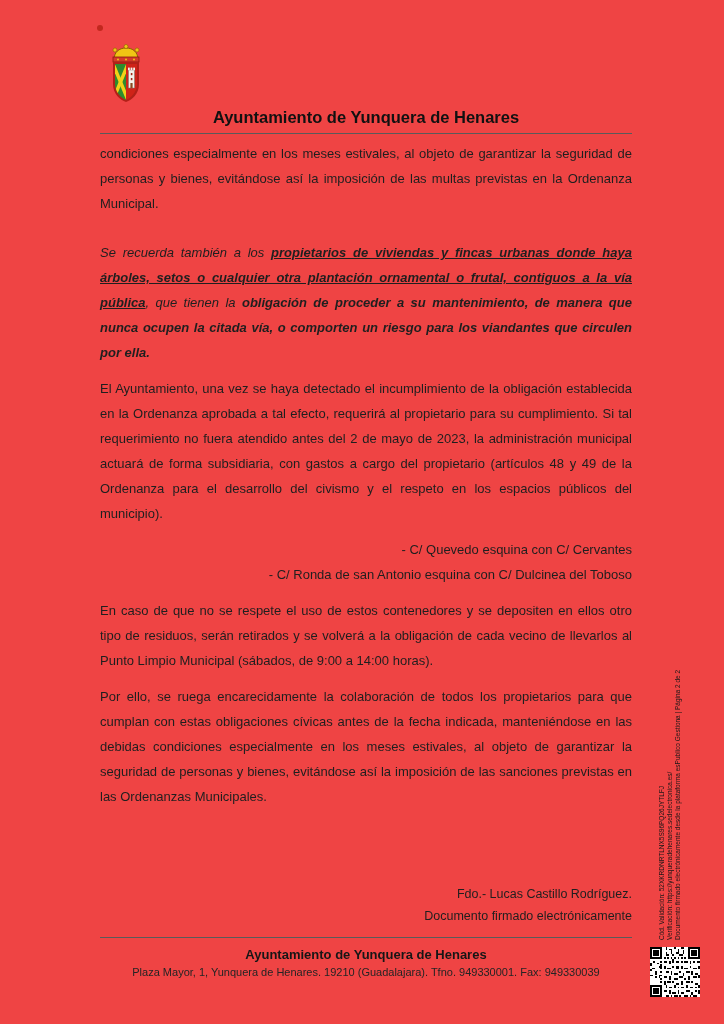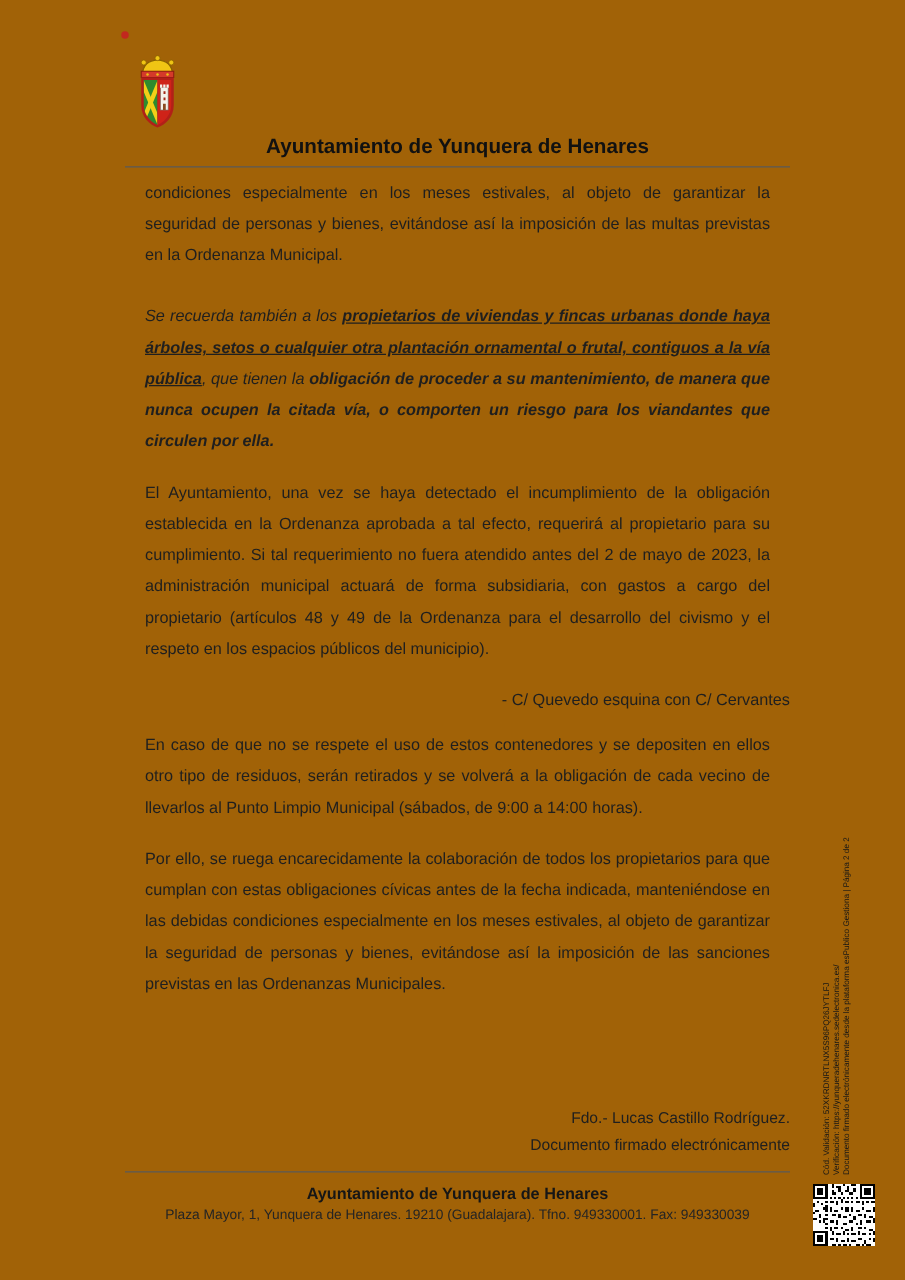--- a/index.html
+++ b/index.html
@@ -1,33 +1,33 @@
 <!DOCTYPE html>
 <html lang="es"><head>
 <meta charset="utf-8">
 <style>
   html, body { margin:0; padding:0; background:#ffffff; }
   .page {
-    position:relative; width:724px; height:1024px; background:#a16207;
+    position:relative; width:724px; height:1024px; background:#ef4444;
     font-family:"Liberation Sans","DejaVu Sans",sans-serif; color:#1f1f1f;
     overflow:hidden; margin:0 auto;
   }
   
   .artifact-dot { position:absolute; left:97px; top:25px; width:6px; height:6px;
     background:#c2281e; border-radius:50%; }
 
   .header { position:absolute; left:100px; top:42px; width:532px; }
   .crest { width:52px; height:64px; }
   .title { text-align:center; font-size:16.5px; font-weight:bold; color:#111;
     margin:0; margin-top:2px; }
   .rule { height:0; border-top:1.6px solid #5a5a5a; margin-top:6px; }
 
   .content { position:absolute; left:100px; top:133px; width:532px;
     font-size:13px; line-height:25px; text-align:justify; }
-  .para { margin:16px; margin-top:11px; }
+  .para { margin:0; margin-top:11px; }
   .p1 { margin-top:8px; }
   .p2 { margin-top:24px;font-style:italic; }
   .b  { font-weight:bold; }
   .bu { font-weight:bold; text-decoration:underline; }
   .loc-list { margin-top:11px; }
   .loc { line-height:25px; text-align:right; }
 
   .signature { position:absolute; left:100px; top:886px; width:532px;
     text-align:right; font-size:12.5px; }
   .sig-name { line-height:16px; }
@@ -93,20 +93,21 @@
     <h1 class="title">Ayuntamiento de Yunquera de Henares</h1>
     <div class="rule"></div>
   </header>
 
   <main class="content">
     <p class="para p1">condiciones especialmente en los meses estivales, al objeto de garantizar la seguridad de personas y bienes, evitándose así la imposición de las multas previstas en la Ordenanza Municipal.</p>
     <p class="para p2"><span>Se recuerda también a los </span><span class="bu">propietarios de viviendas y fincas urbanas donde haya árboles, setos o cualquier otra plantación ornamental o frutal, contiguos a la vía pública</span><span>, que tienen la </span><span class="b">obligación de proceder a su mantenimiento, de manera que nunca ocupen la citada vía, o comporten un riesgo para los viandantes que circulen por ella.</span></p>
     <p class="para">El Ayuntamiento, una vez se haya detectado el incumplimiento de la obligación establecida en la Ordenanza aprobada a tal efecto, requerirá al propietario para su cumplimiento. Si tal requerimiento no fuera atendido antes del 2 de mayo de 2023, la administración municipal actuará de forma subsidiaria, con gastos a cargo del propietario (artículos 48 y 49 de la Ordenanza para el desarrollo del civismo y el respeto en los espacios públicos del municipio).</p>
     <div class="loc-list">
       <div class="loc">- C/ Quevedo esquina con C/ Cervantes</div>
+      <div class="loc">- C/ Ronda de san Antonio esquina con C/ Dulcinea del Toboso</div>
     </div>
     <p class="para">En caso de que no se respete el uso de estos contenedores y se depositen en ellos otro tipo de residuos, serán retirados y se volverá a la obligación de cada vecino de llevarlos al Punto Limpio Municipal (sábados, de 9:00 a 14:00 horas).</p>
     <p class="para">Por ello, se ruega encarecidamente la colaboración de todos los propietarios para que cumplan con estas obligaciones cívicas antes de la fecha indicada, manteniéndose en las debidas condiciones especialmente en los meses estivales, al objeto de garantizar la seguridad de personas y bienes, evitándose así la imposición de las sanciones previstas en las Ordenanzas Municipales.</p>
   </main>
 
   <div class="signature">
     <div class="sig-name">Fdo.- Lucas Castillo Rodríguez.</div>
     <div class="sig-note">Documento firmado electrónicamente</div>
   </div>
 

